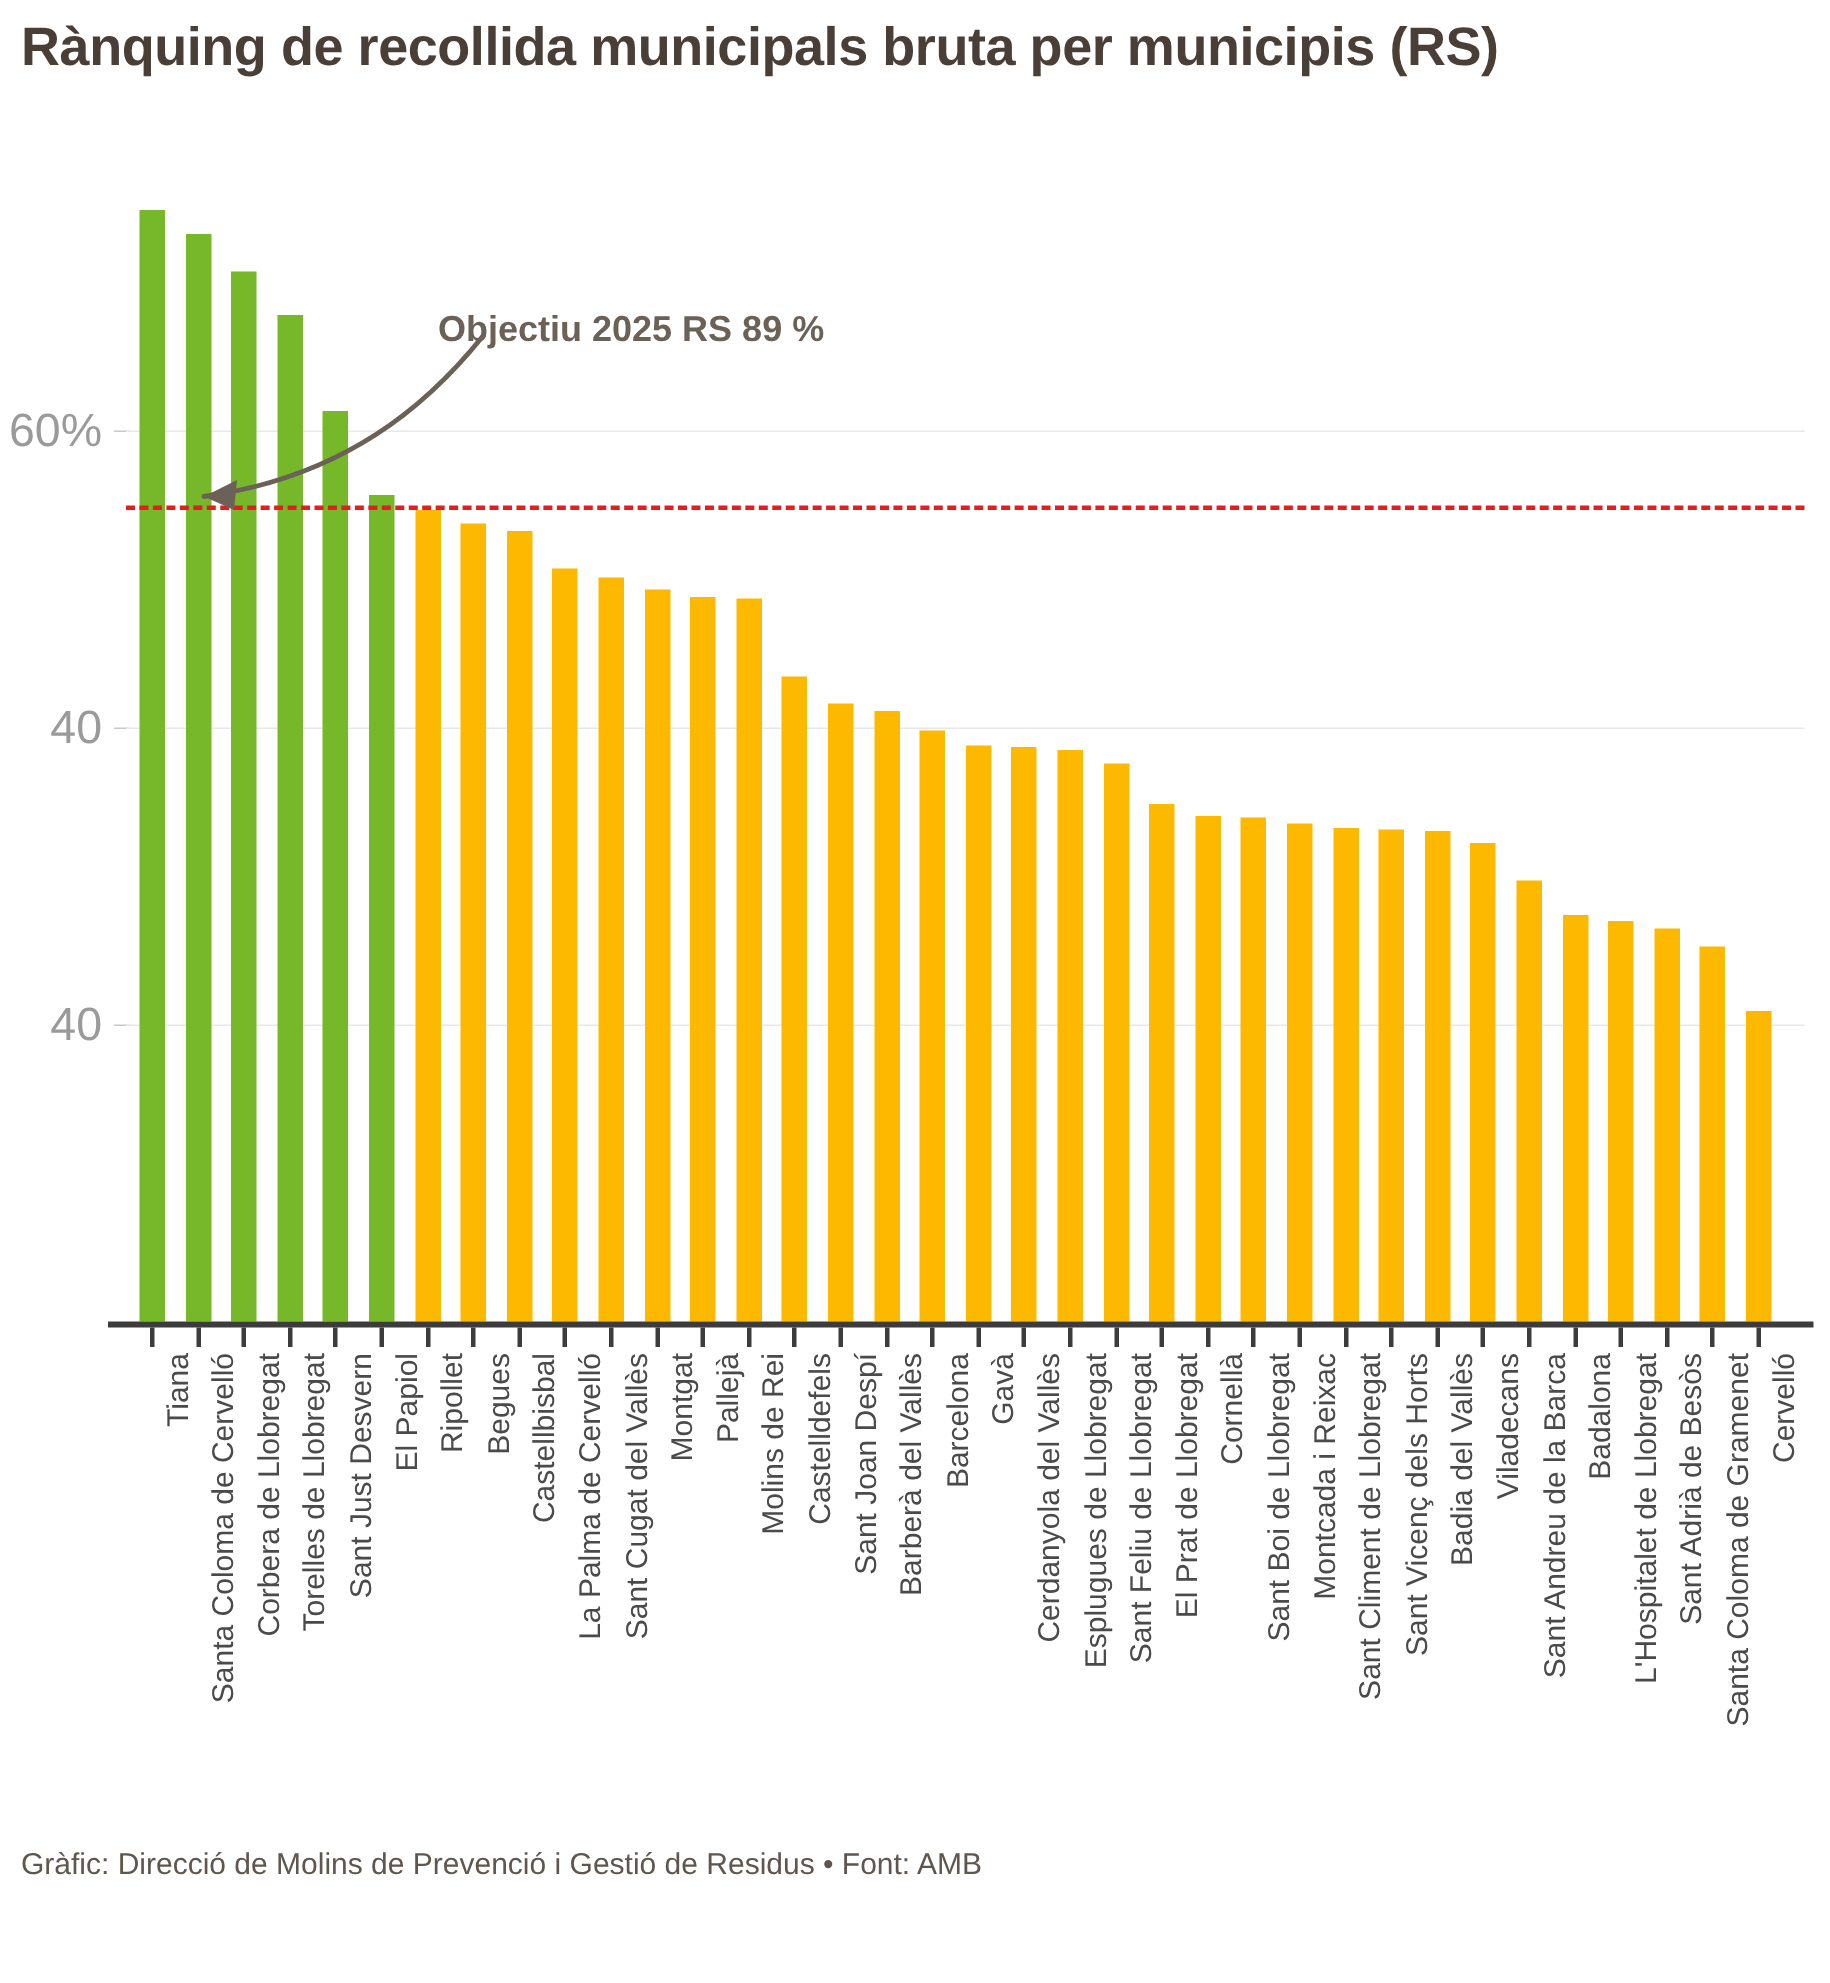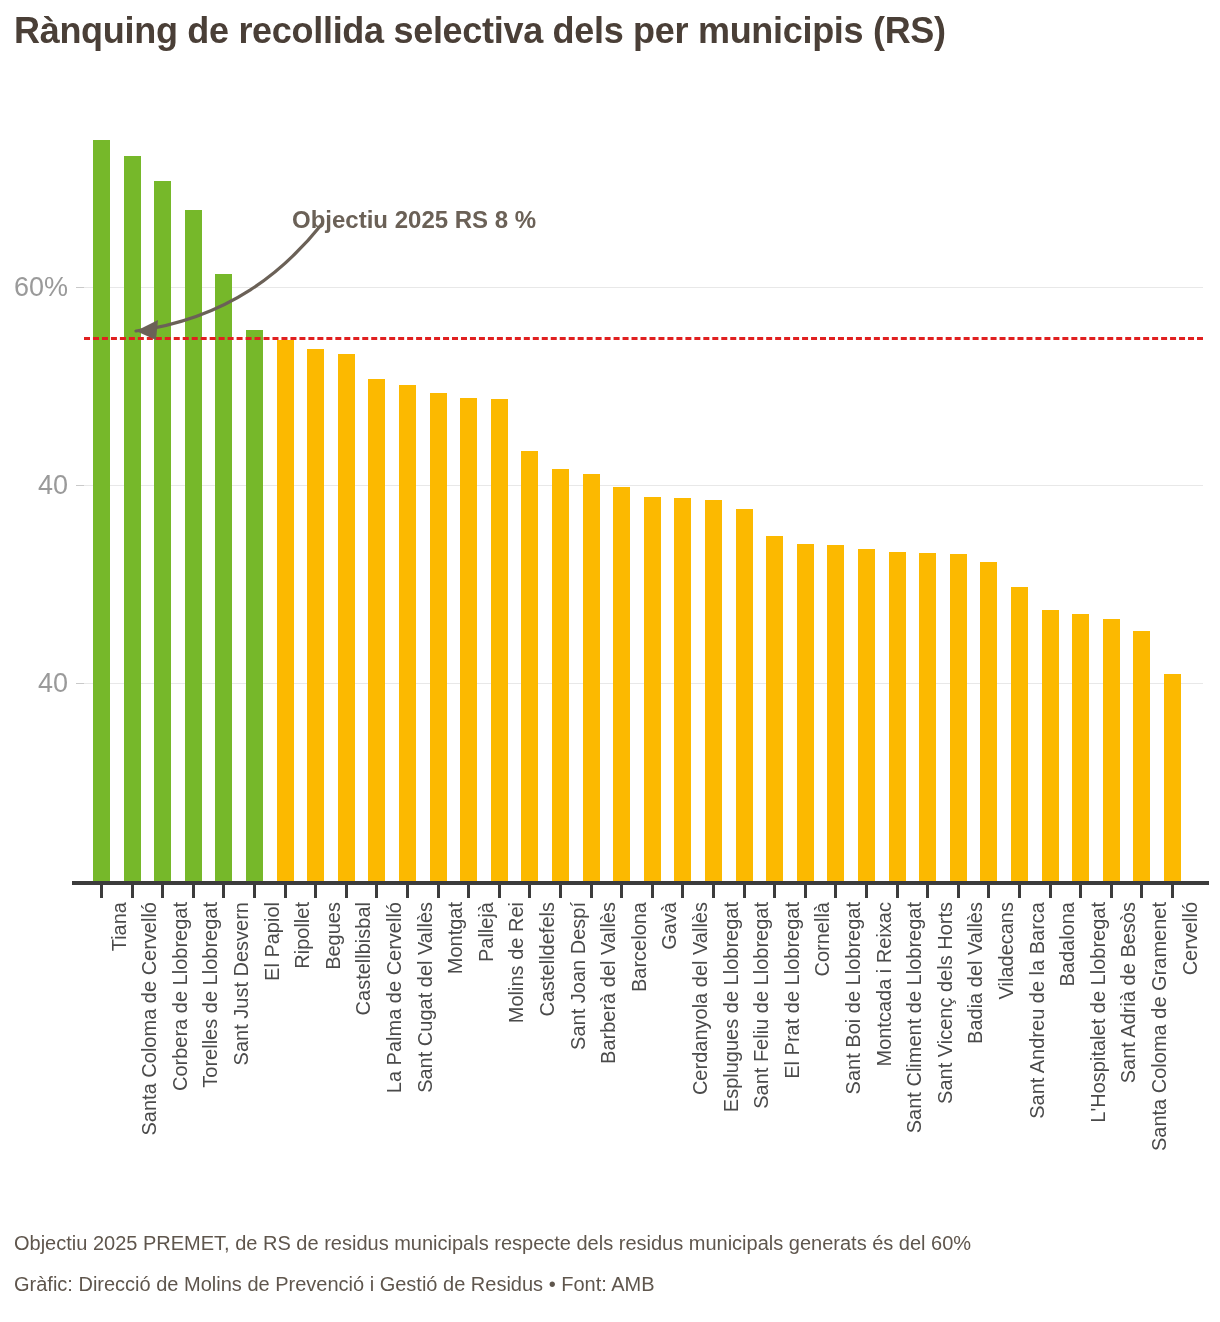--- a/index.html
+++ b/index.html
@@ -56,21 +56,21 @@
     position: absolute;
     left: 0;
     top: 130px;
     width: 74px;
     height: 751px;
   }
   .ylabels span {
     position: absolute;
     right: 6px;
     transform: translateY(-50%);
-    font-size: 27px;
+    font-size: 31px;
     color: #9a9a9a;
     white-space: nowrap;
   }
 
   
   .bars {
     position: absolute;
     left: 0;
     bottom: 0;
     top: 0;
@@ -151,21 +151,21 @@
   .footer-line {
     font-size: 20px;
     color: #5f564d;
     margin-bottom: 18px;
     white-space: nowrap;
   }
 </style>
 </head>
 <body>
 
-<div class="chart-title">Rànquing de recollida selectiva dels per municipis (RS)</div>
+<div class="chart-title">Rànquing de recollida municipals bruta per municipis (RS)</div>
 
 <div class="plot-wrap">
 
   <div class="ylabels" id="ylabels">
       <span style="top: 553px;">40</span>
       <div style="position: absolute; width: 10px; height: 1px; background: rgb(201, 201, 201); right: -12px; top: 553px;"></div>
       <span style="top: 355px; text-align: right;">40</span>
       <div style="position: absolute; width: 10px; height: 1px; background: rgb(201, 201, 201); right: -12px; top: 355px;"></div>
       <span style="top: 157px;">60%</span>
       <div style="position: absolute; width: 10px; height: 1px; background: rgb(201, 201, 201); right: -12px; top: 157px;"></div>
@@ -290,25 +290,24 @@
       <div class="xlabel" style="left: 965.3px;">Badia del Vallès</div>
       <div class="xlabel" style="left: 995.9px;">Viladecans</div>
       <div class="xlabel" style="left: 1026.5px;">Sant Andreu de la Barca</div>
       <div class="xlabel" style="left: 1057.1px;">Badalona</div>
       <div class="xlabel" style="left: 1087.7px;">L'Hospitalet de Llobregat</div>
       <div class="xlabel" style="left: 1118.3px;">Sant Adrià de Besòs</div>
       <div class="xlabel" style="left: 1148.9px;">Santa Coloma de Gramenet</div>
       <div class="xlabel" style="left: 1179.5px;">Cervelló</div>
     </div>
 
-  <div class="annot-text">Objectiu 2025 RS 8 %</div>
+  <div class="annot-text">Objectiu 2025 RS 89 %</div>
 
   <svg class="annot-svg" viewBox="0 0 240 120" width="240" height="120">
     <path d="M 222 -6 C 185 40, 130 88, 36 101" fill="none" stroke="#6b6157" stroke-width="3.2" stroke-linecap="round"></path>
     <polygon points="36,101 58,90 56,110" fill="#6b6157"></polygon>
   </svg>
 
 </div>
 
 <div class="footer">
-  <div class="footer-line">Objectiu 2025 PREMET, de RS de residus municipals respecte dels residus municipals generats és del 60%</div>
   <div class="footer-line">Gràfic: Direcció de Molins de Prevenció i Gestió de Residus • Font: AMB</div>
 </div>
 
 </body></html>

